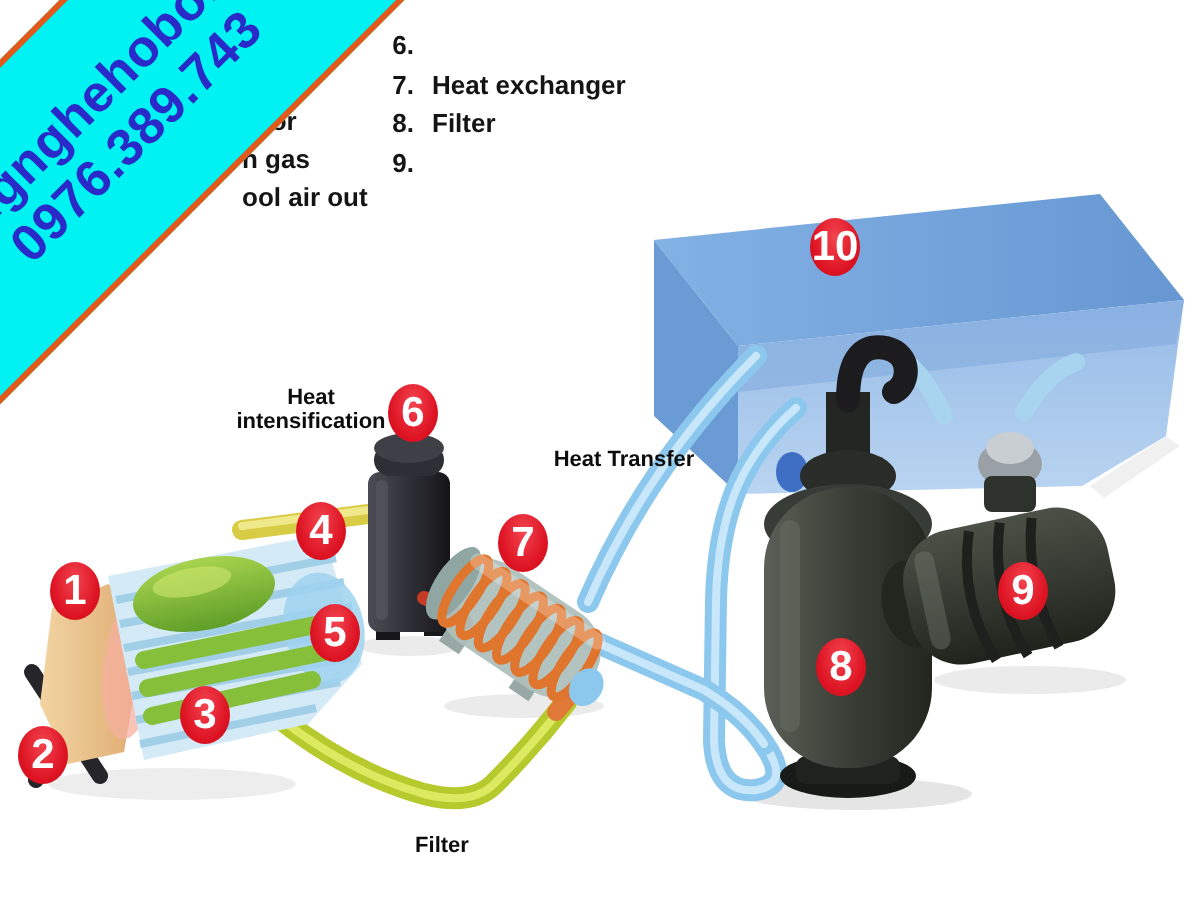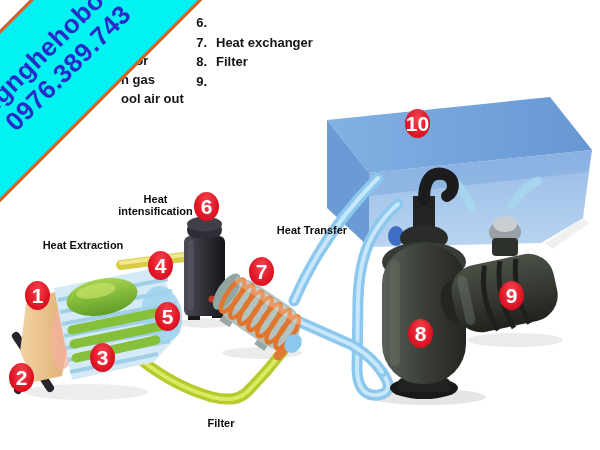--- a/index.html
+++ b/index.html
@@ -219,21 +219,20 @@
     <div class="lg-row">
       <span class="lg-num">9.</span>
     </div>
   </div>
 
   <span class="lg-frag f0">1</span>
   <span class="lg-frag f1">tor</span>
   <span class="lg-frag f2">n gas</span>
   <span class="lg-frag f3">ool air out</span>
 
-  <div class="lbl lbl-extraction">Heat Extraction</div>
   <div class="lbl lbl-intens">
     <div>Heat</div>
     <div>intensification</div>
   </div>
   <div class="lbl lbl-transfer">Heat Transfer</div>
   <div class="lbl lbl-recycle">Filter</div>
 
   <div class="marker" style="left:25px;top:281px;">1</div>
   <div class="marker" style="left:9px;top:363px;">2</div>
   <div class="marker" style="left:90px;top:343px;">3</div>

